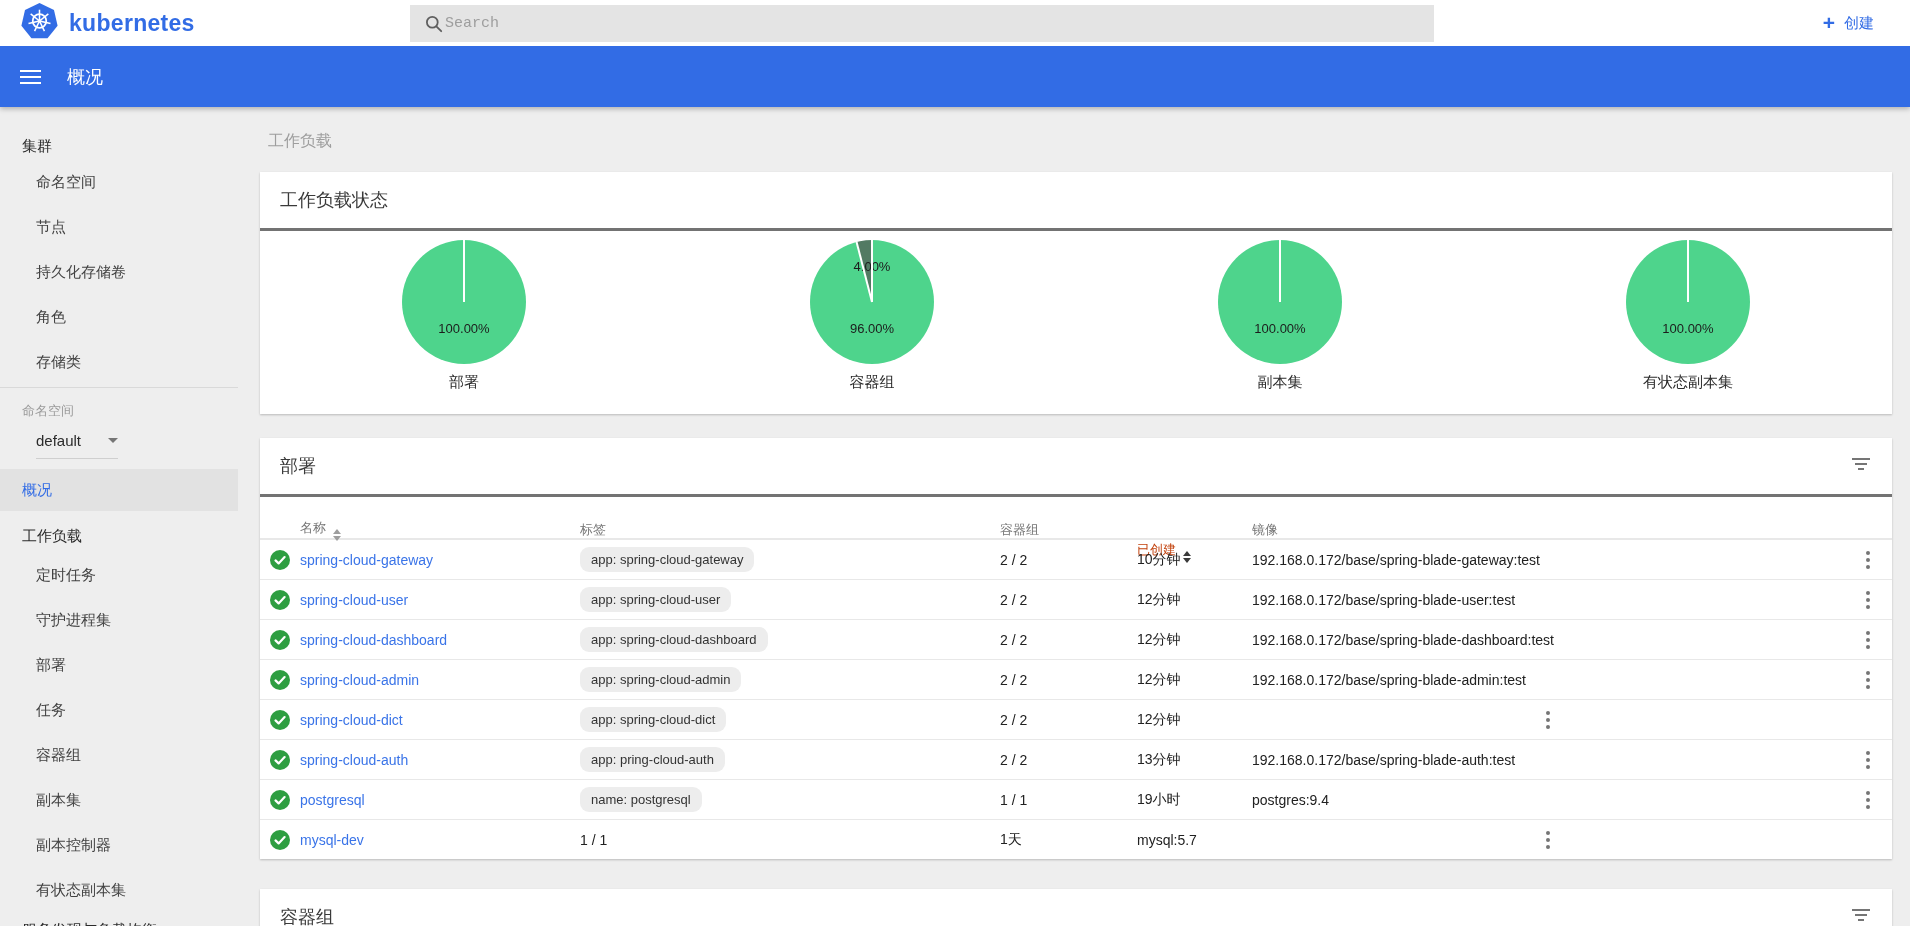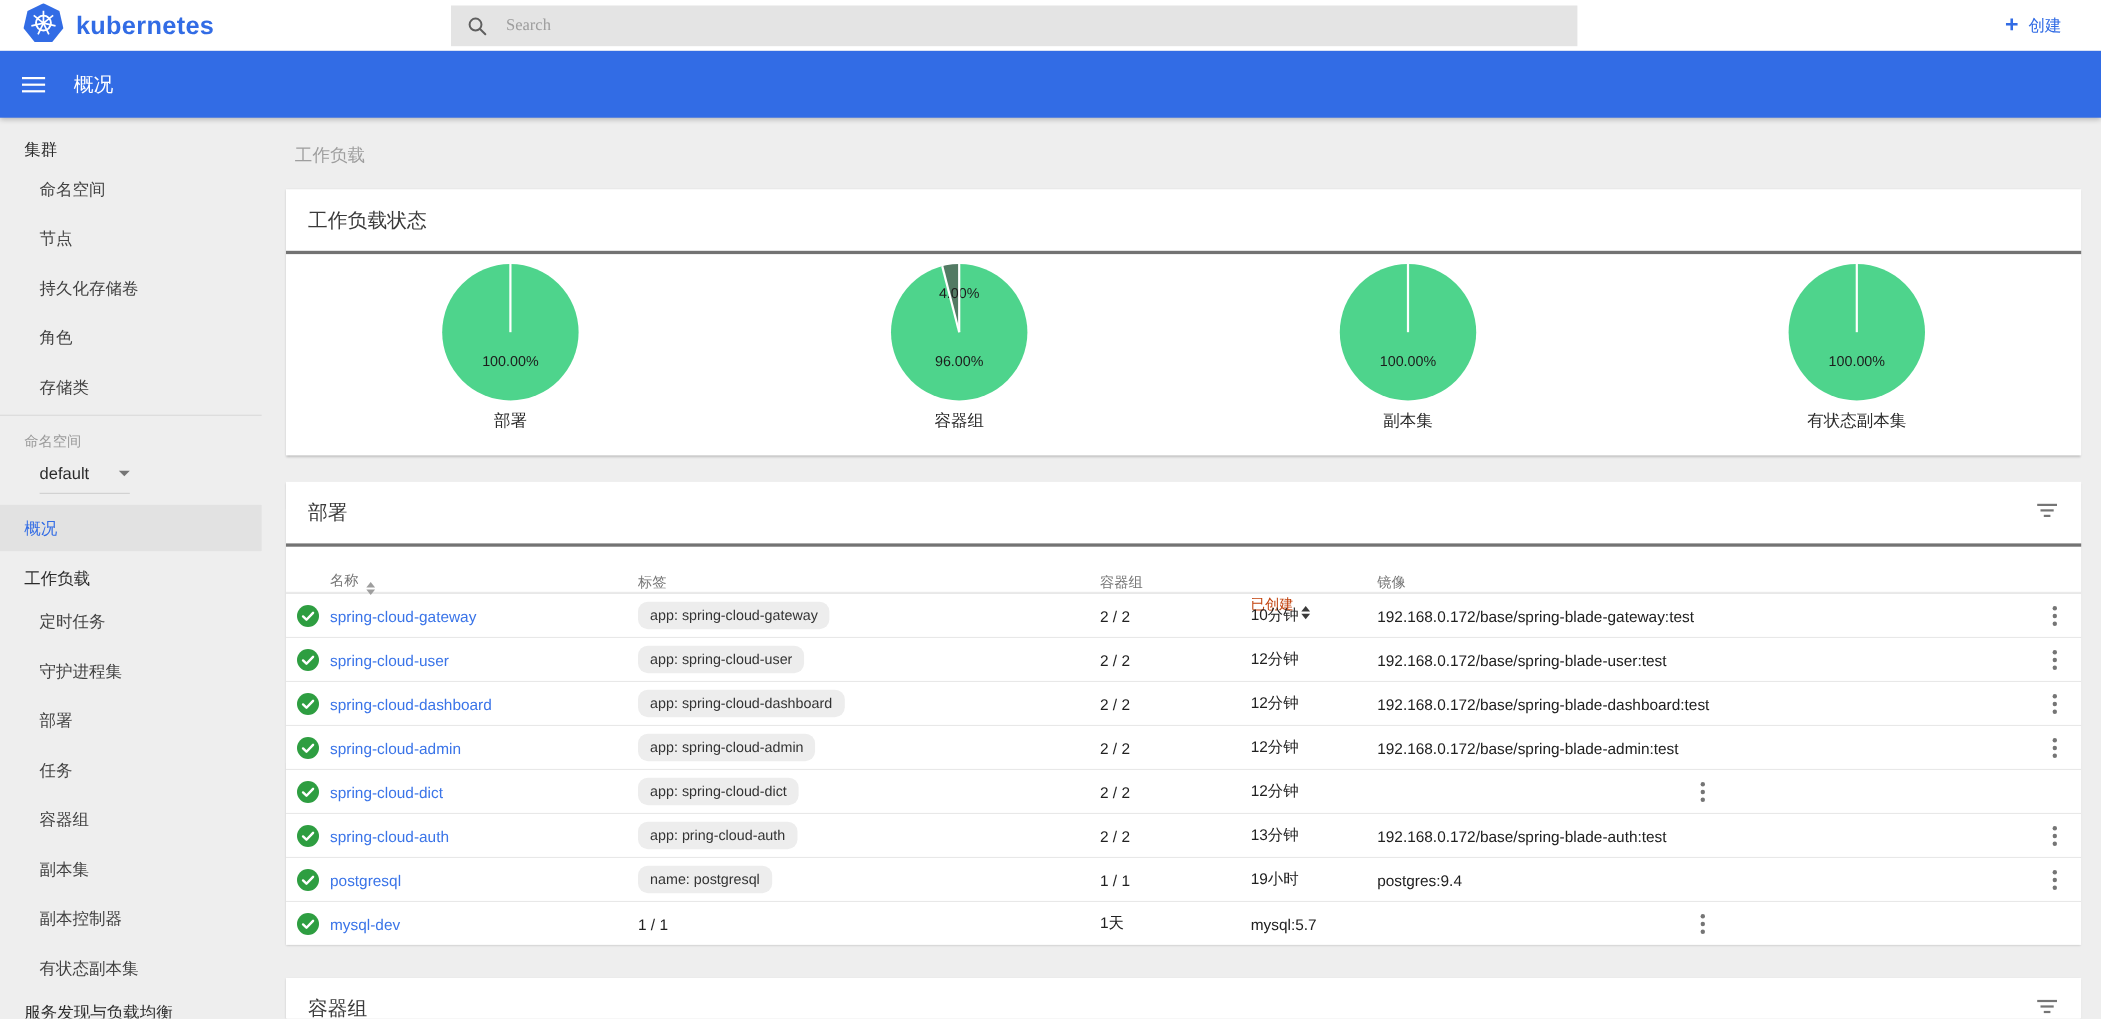--- a/index.html
+++ b/index.html
@@ -6,36 +6,36 @@
   html,body { width:1910px; height:926px; overflow:hidden; }
   body { font-family:"Liberation Sans","DejaVu Sans",sans-serif; background:#eeeeee; color:#212121; }
   .app { position:relative; width:1910px; height:926px; overflow:hidden; }
 
   
   .topbar { height:46px; background:#ffffff; position:relative; display:flex; align-items:center; z-index:3; }
   .logo { display:flex; align-items:center; gap:11px; padding-left:21px; cursor:pointer;justify-content:center; }
   .logo-text { color:#326ce5; font-size:23px; font-weight:bold; letter-spacing:.3px; }
   .search-box { position:absolute; left:410px; top:5px; width:1024px; height:37px; background:#e4e4e4; display:flex; align-items:center; padding-left:15px; }
   .search-box svg { flex-shrink:0; }
-  .search-input { border:none; outline:none; background:transparent; margin-left:17px; font-size:15px; color:#424242; width:900px; font-family:Liberation Serif, serif; }
+  .search-input { border:none; outline:none; background:transparent; margin-left:2px; font-size:15px; color:#424242; width:900px; font-family:Liberation Mono, monospace; }
   .search-input::placeholder { color:#9e9e9e; }
   .create-btn { position:absolute; right:36px; top:0; height:46px; display:flex; align-items:center; gap:9px; color:#326ce5; font-size:15px; cursor:pointer; }
   .plus-icon { font-size:21px; font-weight:bold; line-height:1; margin-top:-2px; }
 
   
   .navbar { height:61px; background:#326ce5; display:flex; align-items:center; padding-left:20px; box-shadow:0 2px 5px rgba(0,0,0,.26); position:relative; z-index:2; }
   .hamburger { width:21px; display:flex; flex-direction:column; gap:4px; cursor:pointer; }
   .hamburger i { display:block; height:2px; background:#fff; }
   .navbar-title { color:#fff; font-size:18px; margin-left:26px; }
 
   
   .body { display:flex; height:819px; overflow:hidden; }
 
   
-  .sidebar { width:238px; flex-shrink:0; padding-top:13px; font-size:15px; overflow:hidden; }
+  .sidebar { width:238px; flex-shrink:0; padding-top:23px; font-size:15px; overflow:hidden; }
   .side-section { padding:7px 22px; color:#2b2b2b; cursor:pointer; }
   .side-item { padding:7px 22px 7px 36px; color:#424242; cursor:pointer;margin-top:12px; }
   .side-divider { height:1px; background:#d9d9d9; margin-top:8px; }
   .ns-label { margin:14px 22px 0; font-size:13px; color:#9a9a9a; }
   .ns-select { margin:12px 22px 0 36px; width:82px; display:flex; justify-content:space-between; align-items:center; border-bottom:1px solid #cfcfcf; padding-bottom:9px; color:#2b2b2b; cursor:pointer; }
   .caret-down { width:0; height:0; border-left:5px solid transparent; border-right:5px solid transparent; border-top:5px solid #757575; }
   .side-selected { margin-top:10px; height:42px; display:flex; align-items:center; padding:0 22px; background:#e2e2e2; color:#326ce5; cursor:pointer; }
   .mt6 { margin-top:6px; } .mt5 { margin-top:5px; } .mt7 { margin-top:7px; } .mt9 { margin-top:9px; } .mt3 { margin-top:3px; }
 
   

